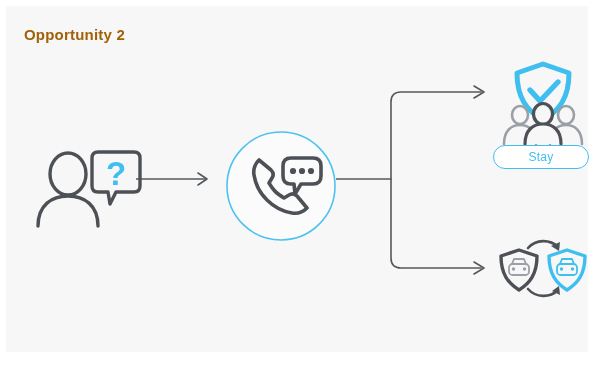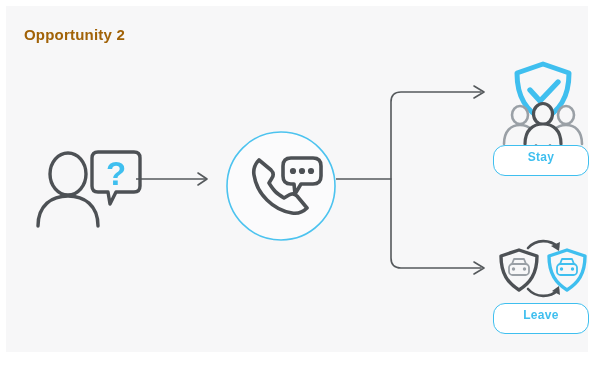--- a/index.html
+++ b/index.html
@@ -45,27 +45,27 @@
     left: 0;
     top: 0;
     width: 582px;
     height: 346px;
     pointer-events: none;
   }
   .pill {
     position: absolute;
     box-sizing: border-box;
     width: 96px;
-    height: 31px;
+    height: 24px;
     border: 1px solid #3fbfef;
     border-radius: 12px;
     background: #ffffff;
     color: #3fbfef;
     font-size: 12px;
-    font-weight: bold;
+    font-weight: normal;
     line-height: 22px;
     text-align: center;
     letter-spacing: 0.3px;
   }
   .pill-stay  { left: 487px; top: 139px; }
   .pill-leave { left: 487px; top: 297px; }
 </style>
 </head>
 <body>
 
@@ -164,15 +164,14 @@
         <path d="M72,16 L90,22 C90,40 83,49 72,56 C61,49 54,40 54,22 Z" fill="none" stroke="#3fbfef" stroke-width="3.4" stroke-linejoin="round"></path>
         <rect x="62" y="30" width="20" height="11" rx="3.5" fill="none" stroke="#3fbfef" stroke-width="1.8"></rect>
         <path d="M65,30 L67,25 L77,25 L79,30" fill="none" stroke="#3fbfef" stroke-width="1.8" stroke-linejoin="round"></path>
         <circle cx="66.5" cy="35" r="1.7" fill="#3fbfef"></circle>
         <circle cx="77.5" cy="35" r="1.7" fill="#3fbfef"></circle>
       </g>
     </svg>
   </div>
 
   <div class="pill pill-stay">Stay</div>
-  <div class="pill pill-leave">Leave</div>
 
 </div>
 
 </body></html>

